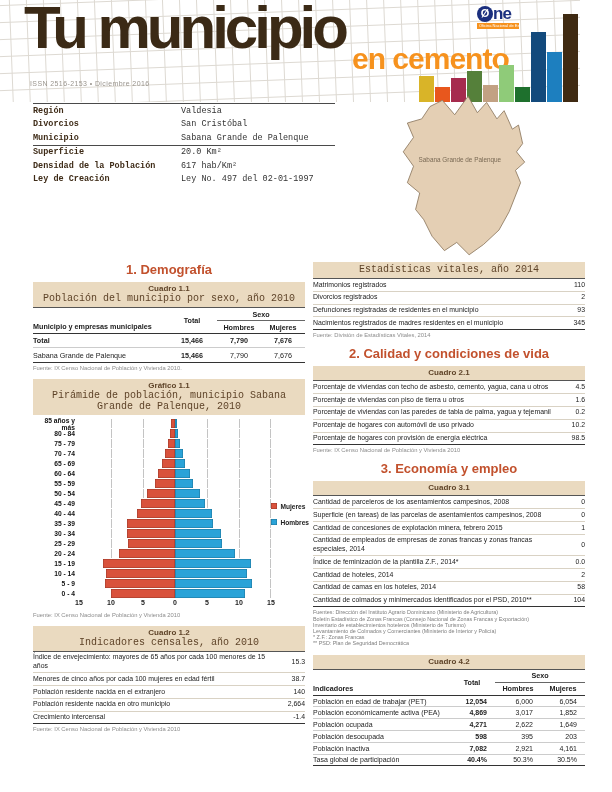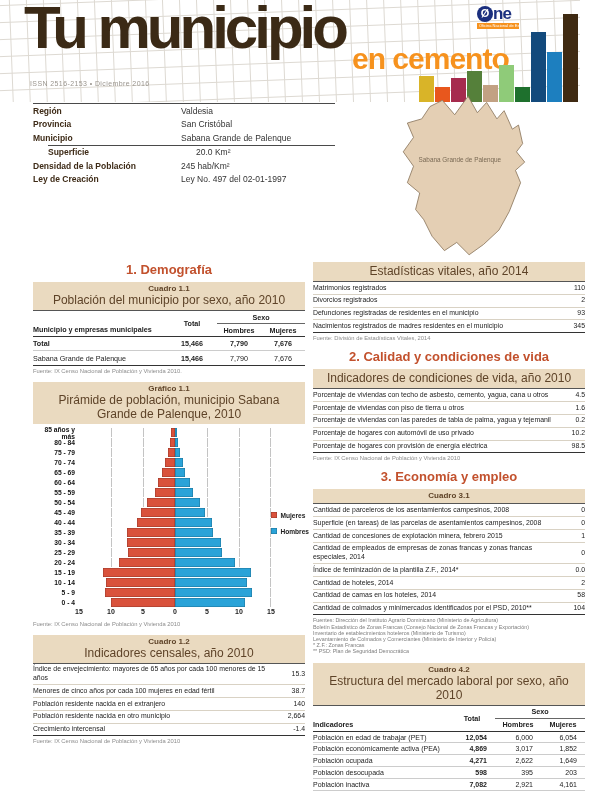--- a/index.html
+++ b/index.html
@@ -20,37 +20,37 @@
   .issn{position:absolute;left:30px;top:80px;font-size:7px;color:#9a958e;letter-spacing:.4px;}
   .one-logo{position:absolute;left:477px;top:5px;line-height:1;}
   .one-circle{display:inline-flex;width:16px;height:16px;border-radius:50%;background:#1b2f7e;
     color:#fff;font-size:11px;font-weight:bold;align-items:center;justify-content:center;vertical-align:middle;}
   .one-ne{font-size:17px;font-weight:bold;color:#1b2f7e;letter-spacing:-1px;vertical-align:middle;}
   .one-tag{margin-top:1px;background:#f6921e;color:#fff;font-size:4px;padding:1px 2px;width:38px;
     white-space:nowrap;overflow:hidden;}
   .deco-bars{position:absolute;right:2px;bottom:0;display:flex;align-items:flex-end;gap:1px;height:100px;}
   .deco-bars .bar{width:15px;}
   
-  .profile{position:absolute;left:33px;top:103px;width:302px;border-top:1.5px solid #4a4a4a;}
+  .profile{position:absolute;left:33px;top:103px;width:302px;border-top:1.5px solid #4a4a4a;font-family:Liberation Mono, monospace;}
   .profile-row{display:flex;height:13.5px;align-items:center;font-size:8.5px;}
   .profile-row .pl{width:148px;font-weight:bold;color:#3e2b17;}
   .profile-row .pv{color:#333;}
-  .profile-row.sep{border-top:1.5px solid #4a4a4a;margin-left:15px;}
+  .profile-row.sep{border-top:1.5px solid #4a4a4a;}
   
   .map-wrap{position:absolute;left:350px;top:88px;width:230px;height:175px;}
   .map-label{font-size:6.2px;fill:#7a6a55;}
   
   .col{position:absolute;top:262px;width:272px;}
   .col-left{left:33px;}
   .col-right{left:313px;}
   .section-h{font-size:13px;font-weight:bold;color:#c2512d;text-align:center;margin:0 0 5px 0;}
   .block{margin-bottom:8px;}
   .band{background:#eadac0;text-align:center;padding:2px 4px 3px 4px;}
   .band .b1{font-size:8px;font-weight:bold;color:#5e4328;}
-  .band .b2{font-size:12px;color:#5e4328;}
+  .band .b2{font-size:10px;color:#5e4328;font-family:Liberation Mono, monospace;}
   .fuente{font-size:5.8px;color:#8c8c8c;margin-top:2px;}
   .footnotes{margin-top:2px;}
   .footnotes div{font-size:5.4px;color:#7d7d7d;line-height:1.15;}
   
   .kv{border-top:1px solid #555;border-bottom:1.4px solid #333;}
   .kv-row{display:flex;align-items:center;justify-content:space-between;
     padding:1.6px 0;border-bottom:.8px solid #d9d2c4;font-size:6.9px;line-height:1.25;}
   .kv-row:last-child{border-bottom:none;}
   .kv-row .k{flex:1;padding-right:6px;}
   .kv-row .v{min-width:24px;text-align:right;}
@@ -119,34 +119,34 @@
     </div>
   <div class="issn">ISSN 2516-2153  •  Diciembre 2016</div>
 </div>
 
 <div class="profile" id="profile">
     <div class="profile-row">
       <span class="pl">Región</span>
       <span class="pv">Valdesia</span>
     </div>
     <div class="profile-row">
-      <span class="pl">Provincia</span>
+      <span class="pl">Divorcios</span>
       <span class="pv">San Cristóbal</span>
     </div>
     <div class="profile-row">
       <span class="pl">Municipio</span>
       <span class="pv">Sabana Grande de Palenque</span>
     </div>
     <div class="profile-row sep">
       <span class="pl">Superficie</span>
       <span class="pv">20.0 Km²</span>
     </div>
     <div class="profile-row">
       <span class="pl">Densidad de la Población</span>
-      <span class="pv">245 hab/Km²</span>
+      <span class="pv">617 hab/Km²</span>
     </div>
     <div class="profile-row">
       <span class="pl">Ley de Creación</span>
       <span class="pv">Ley No. 497 del 02-01-1997</span>
     </div>
   </div>
 
 <div class="map-wrap">
   <svg width="230" height="175" viewBox="0 0 200 170">
     <path d="M78 12 L90 26 L103 8 L112 24 L121 14 L131 30 L138 22 L146 40 L152 36 L156 54 L150 62 L158 72 L149 80 L154 92 L143 120 L133 138 L118 152 L104 162 L92 150 L80 158 L68 144 L60 128 L52 118 L56 102 L44 92 L50 76 L40 62 L50 48 L44 34 L58 30 L66 18 Z" fill="#e4cfb4" stroke="#8a755c" stroke-width="0.8"></path>
@@ -506,21 +506,21 @@
           <span class="v">345</span>
         </div>
       </div>
     <div class="fuente">Fuente: División de Estadísticas Vitales, 2014</div>
   </div>
 
   <h2 class="section-h">2. Calidad y condiciones de vida</h2>
 
   <div class="block">
     <div class="band">
-      <div class="b2">Indicadores de condiciones de vida, año 2010</div>
+      <div class="b1">Cuadro 2.1</div>
     </div>
     <div class="kv" id="kv21">
         <div class="kv-row">
           <span class="k">Porcentaje de viviendas con techo de asbesto, cemento, yagua, cana u otros</span>
           <span class="v">4.5</span>
         </div>
         <div class="kv-row">
           <span class="k">Porcentaje de viviendas con piso de tierra u otros</span>
           <span class="v">1.6</span>
         </div>
@@ -586,21 +586,20 @@
         <div>Inventario de establecimientos hoteleros (Ministerio de Turismo)</div>
         <div>Levantamiento de Colmados y Comerciantes (Ministerio de Interior y Policía)</div>
         <div>* Z.F.: Zonas Francas</div>
         <div>** PSD: Plan de Seguridad Democrática</div>
       </div>
   </div>
 
   <div class="block">
     <div class="band">
       <div class="b1">Cuadro 4.2</div>
-      <div class="b2">Estructura del mercado laboral por sexo, año 2010</div>
     </div>
     <div class="tbl">
       <div class="t32-head">
         <div class="t32-c1">Indicadores</div>
         <div class="t32-total">Total</div>
         <div class="t32-sexo">Sexo</div>
         <div class="t32-hm">Hombres</div>
         <div class="t32-hm">Mujeres</div>
       </div>
       <div id="t32-body">

